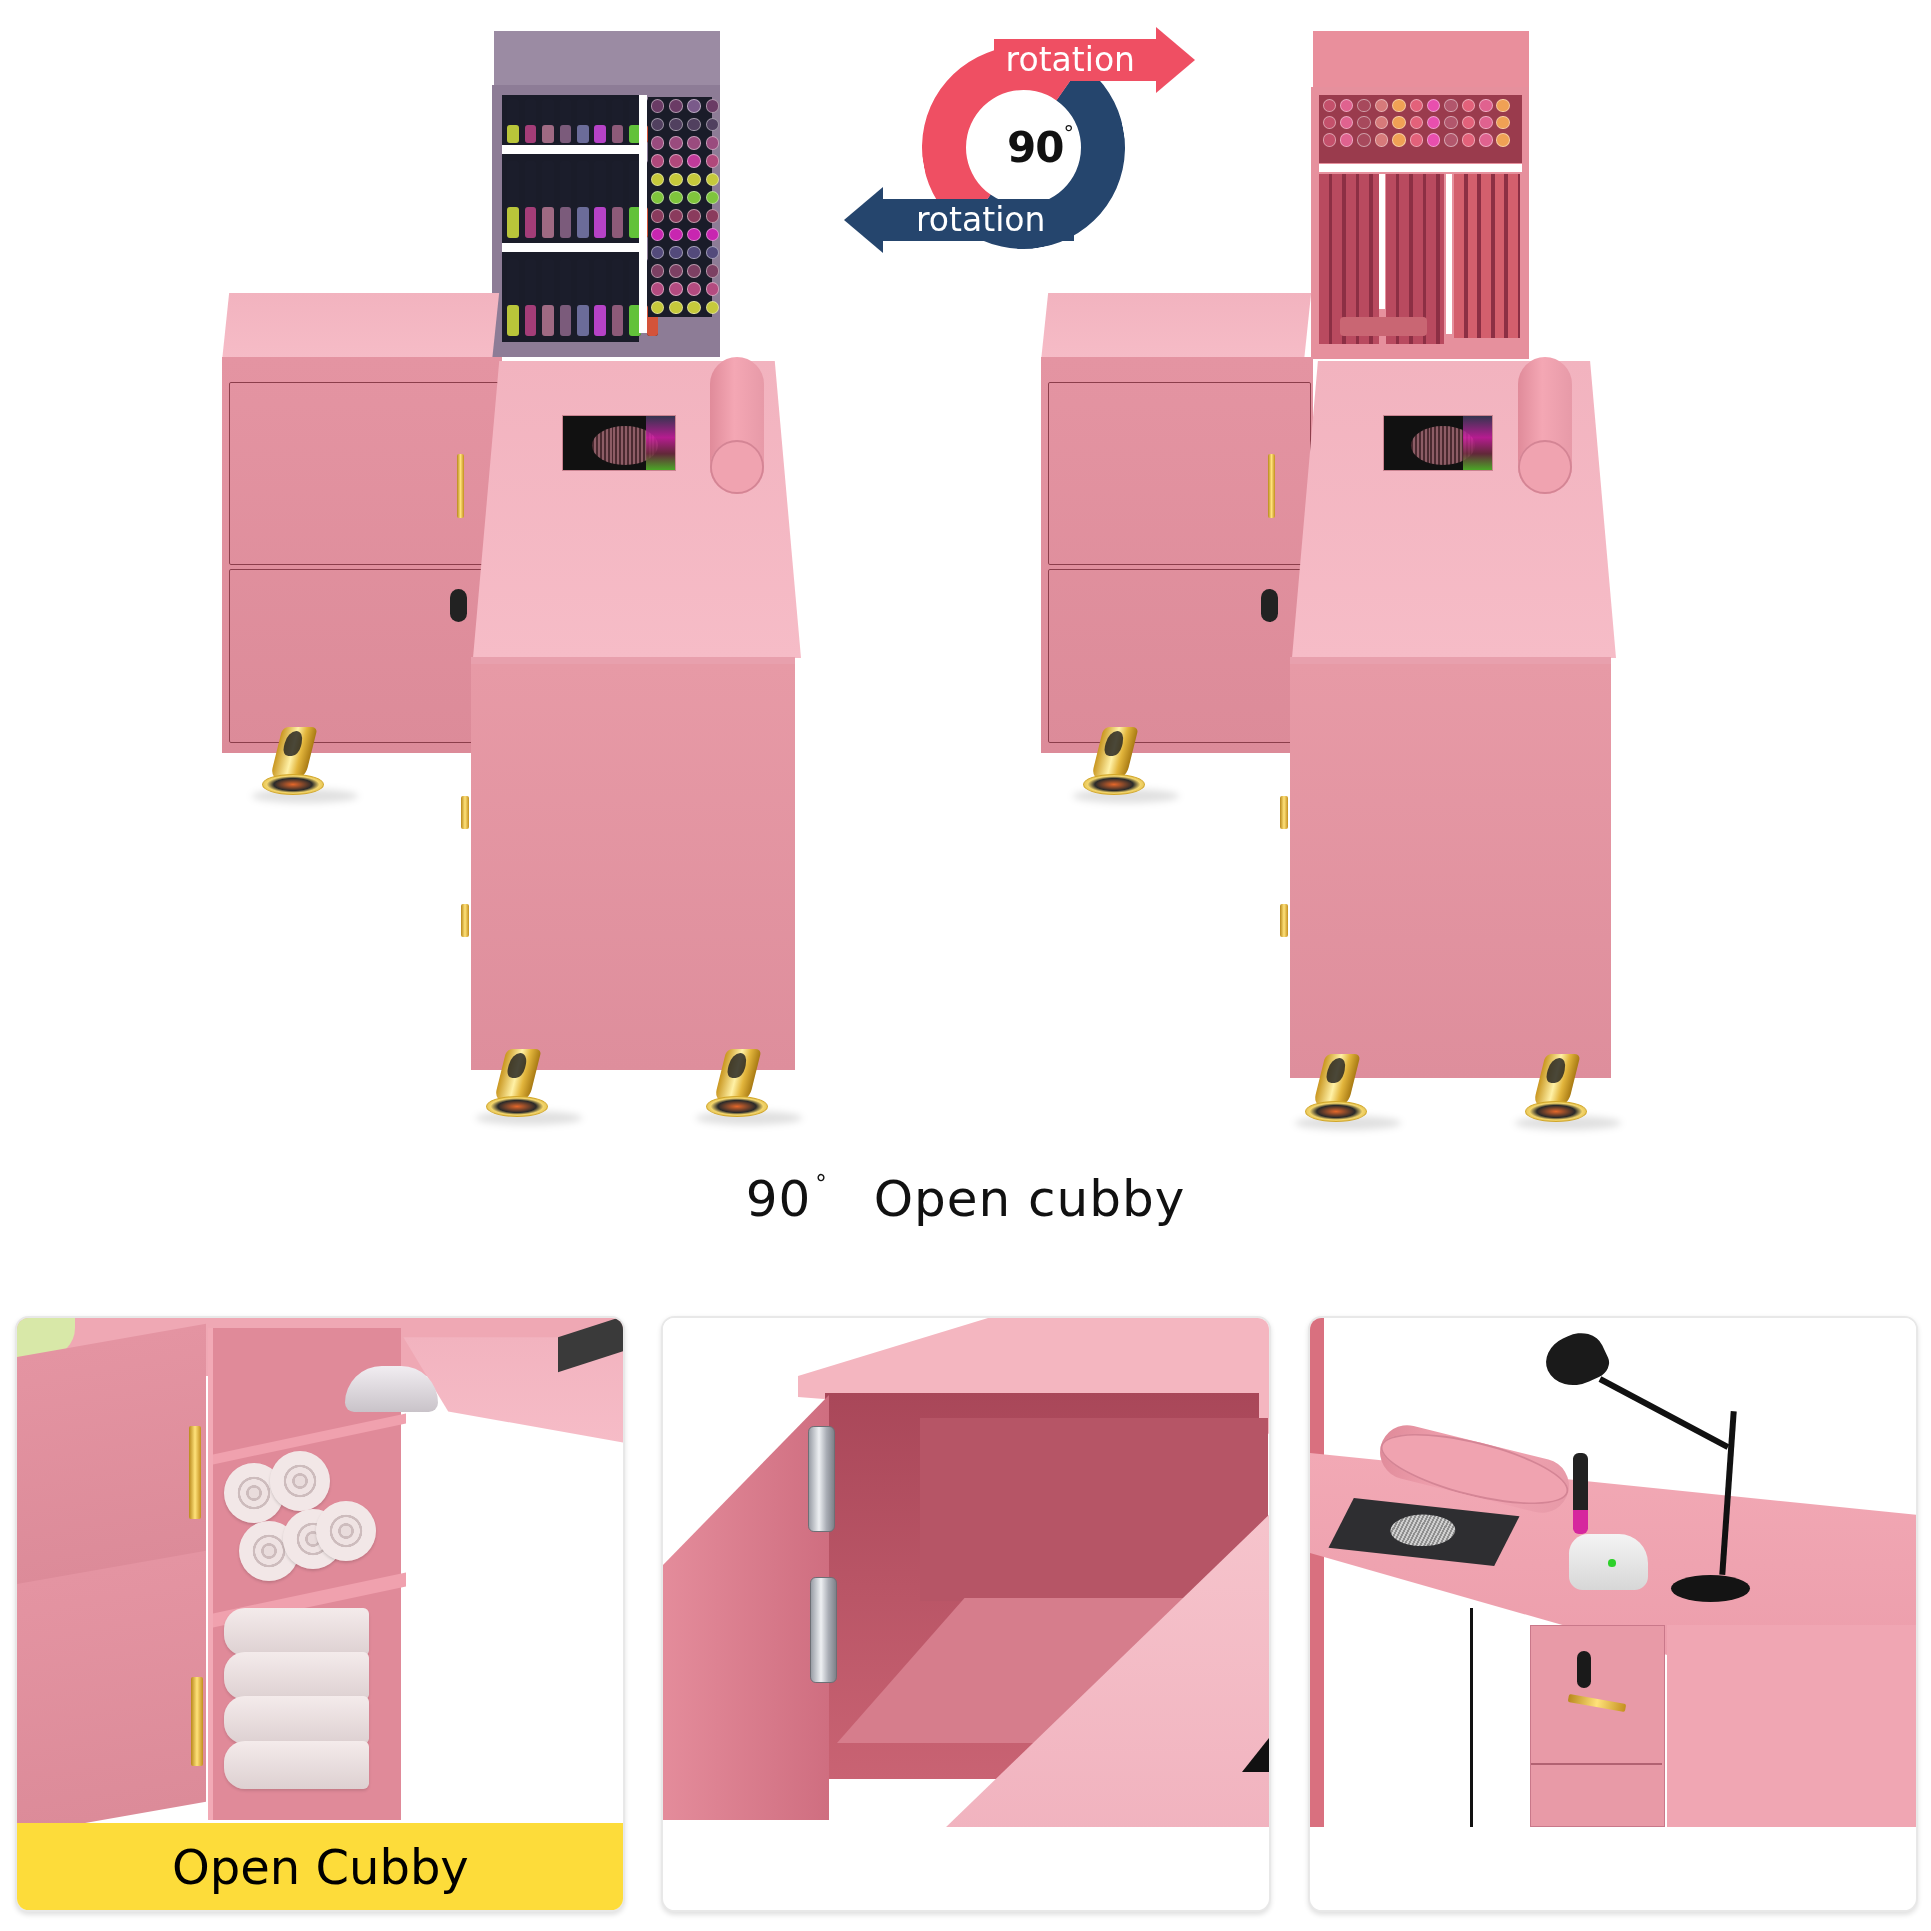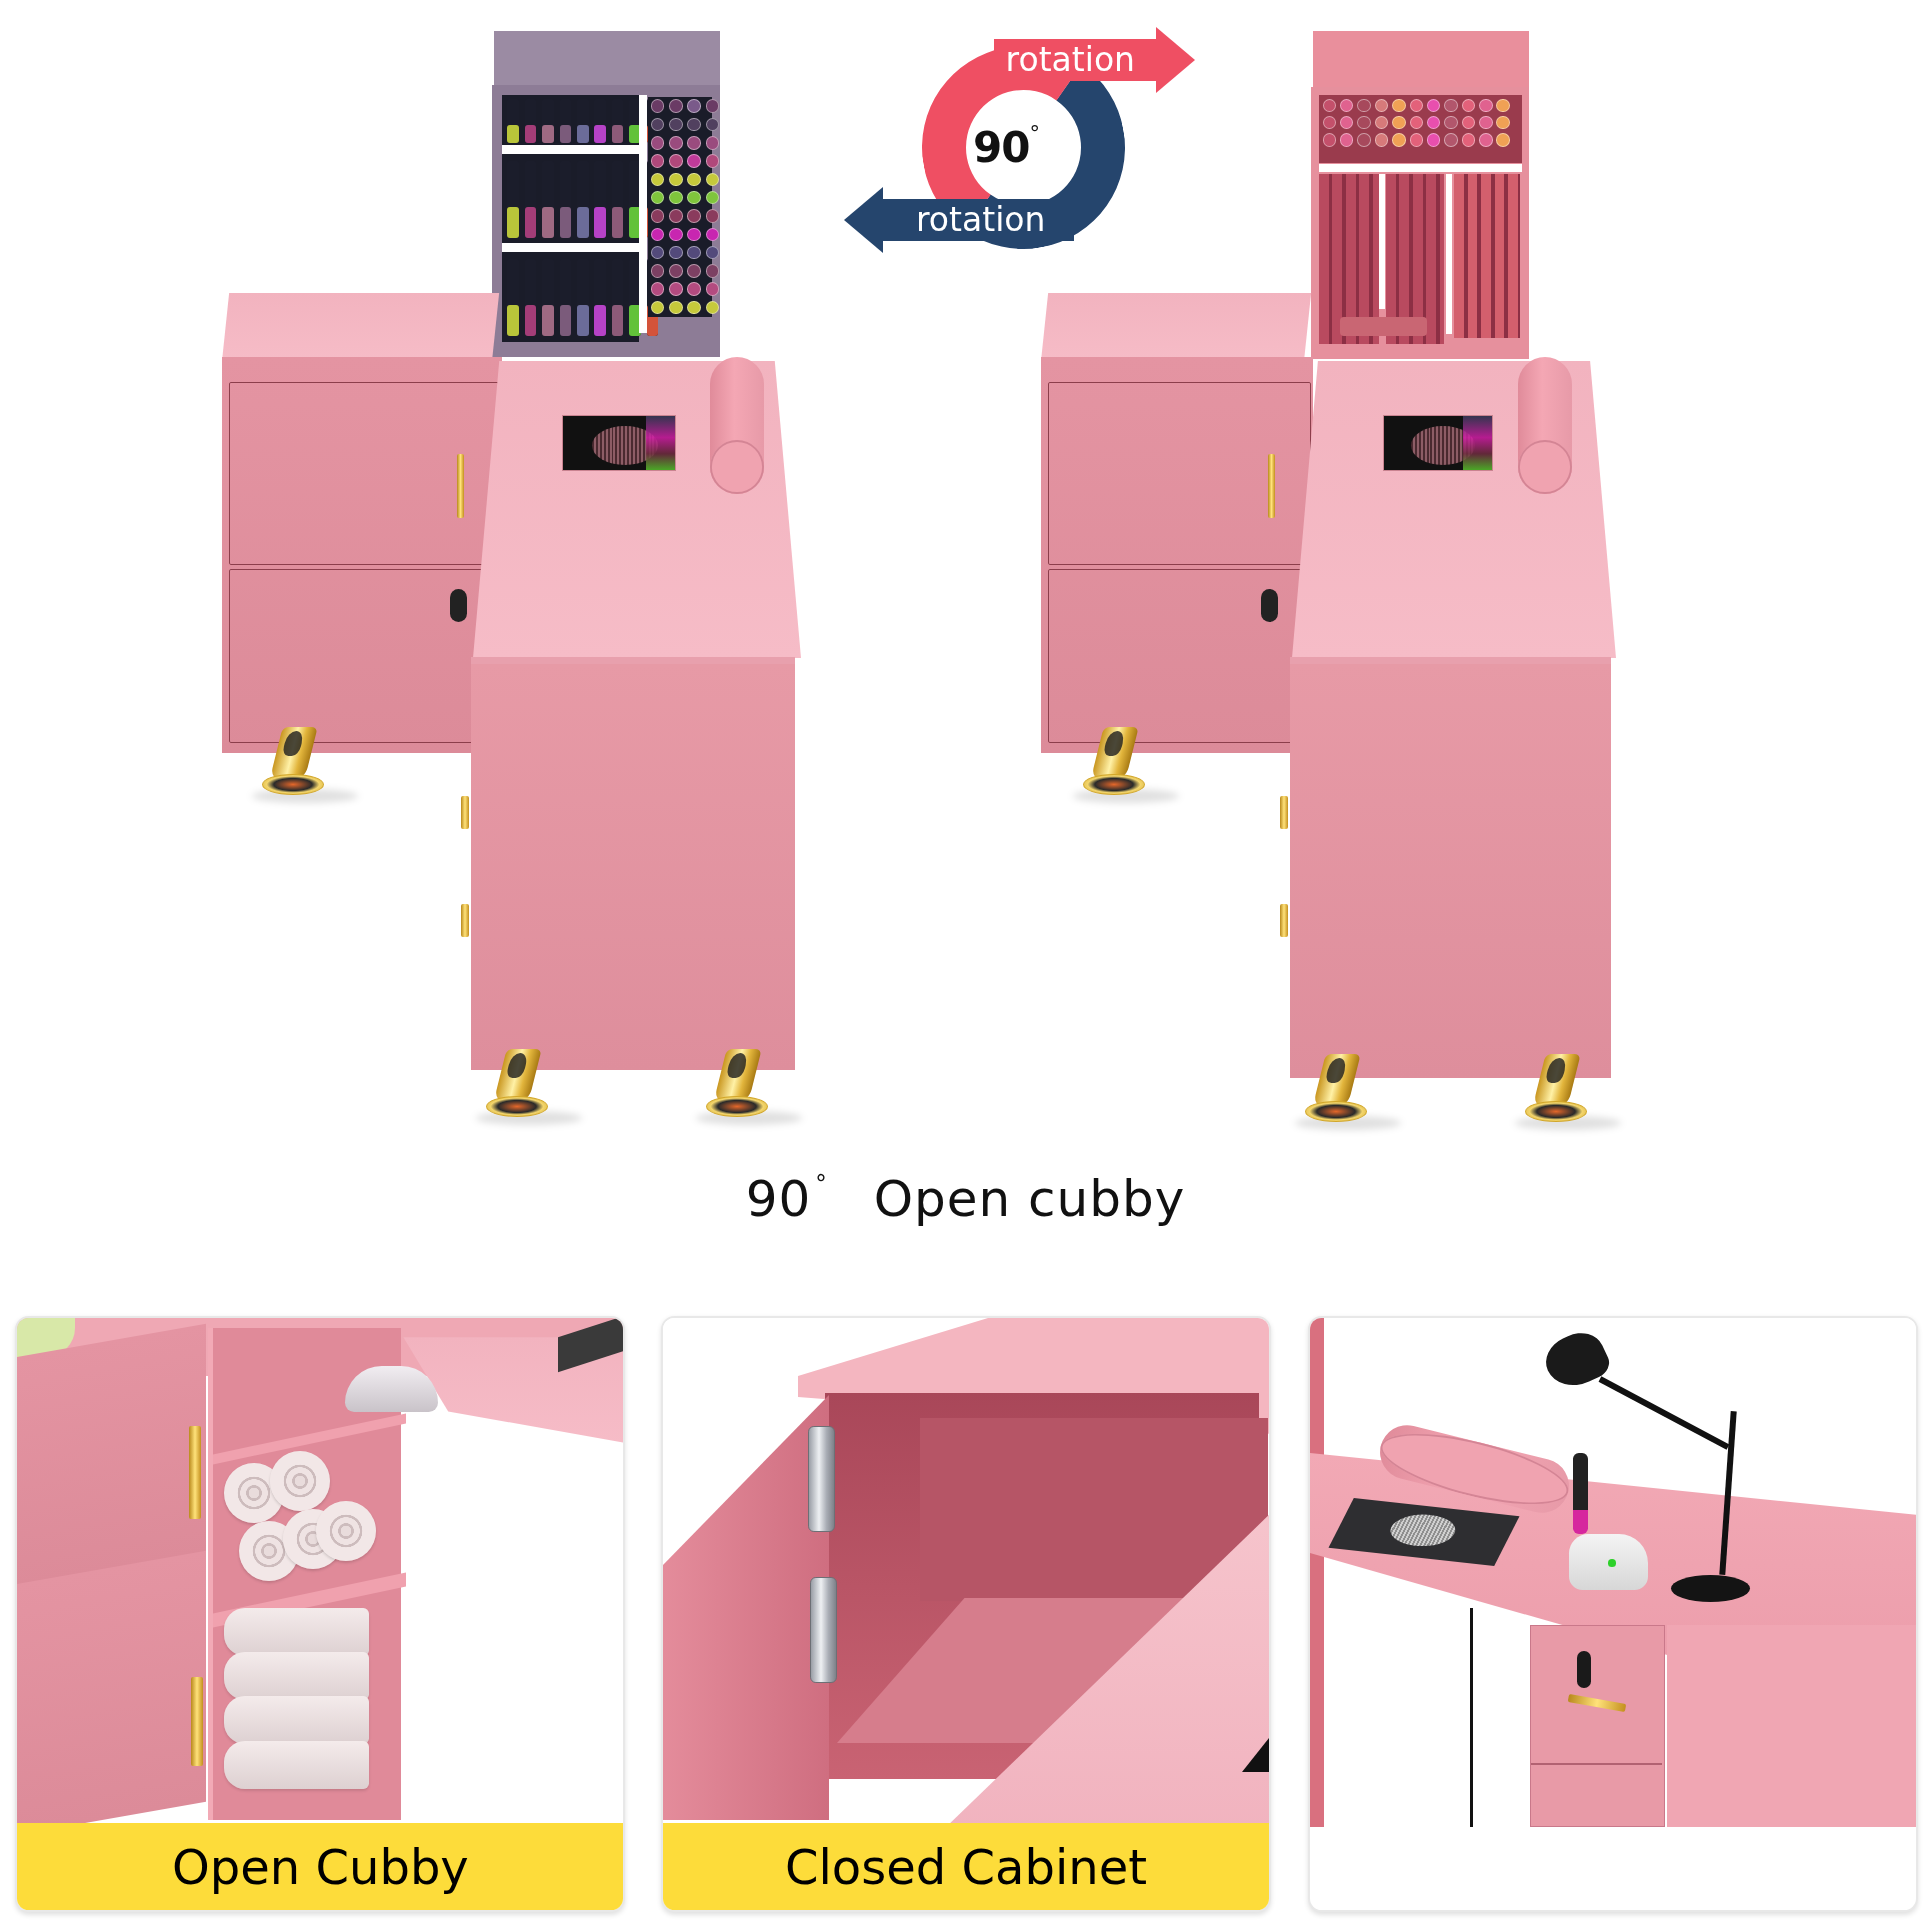--- a/index.html
+++ b/index.html
@@ -32,21 +32,21 @@
   .fan-inset { position:absolute; background:#111; border:1.9px solid #c98390; overflow:hidden; }
   .fan-inset .grill { position:absolute; border-radius:50%; background: repeating-linear-gradient(90deg,#4a2a30 0 1.9px,#8d5d66 1.9px 3.9px); }
   .fan-inset .strip { position:absolute; top:0; bottom:0; width:29px; background: linear-gradient(180deg,#3b3b5a,#d21ea6 40%,#702c40 70%,#55c12a); opacity:.85; }
   .cushion { position:absolute; border-radius: 27px; background: linear-gradient(90deg,#e08b9a,#f4a7b4 45%,#e79aa8); }
   .cushion::after { content:""; position:absolute; left:0; right:0; bottom:0; height:54px; border-radius:50%; background:#f0a3b0; box-shadow: inset 0 0 0 1.9px #d48595; }
 
   
   .badge { position:absolute; left:835px; top:27px; width:367px; height:232px; }
   .badge .ring-red { position:absolute; left:87px; top:19.3px; width:203px; height:203px; border-radius:50%; border:44px solid #ef4f63; border-right-color: transparent; border-bottom-color: transparent; transform: rotate(-10deg); }
   .badge .ring-blue { position:absolute; left:87px; top:19.3px; width:203px; height:203px; border-radius:50%; border:44px solid #25456d; border-left-color: transparent; border-top-color: transparent; transform: rotate(-10deg); }
-  .badge .center { position:absolute; left:138px; top:70px; width:100px; height:100px; border-radius:50%; background:#fff; display:flex; align-items:center; justify-content:flex-start; }
+  .badge .center { position:absolute; left:138px; top:70px; width:100px; height:100px; border-radius:50%; background:#fff; display:flex; align-items:center; justify-content:flex-end; }
   .badge .center-text { font-family:"DejaVu Sans", sans-serif; font-weight:bold; font-size:42px; color:#111; letter-spacing:-1px; }
   .badge .deg { font-size:21px; vertical-align: 21px; font-weight:normal; }
   .arrow-red { position:absolute; left:159px; top:11.6px; width:164px; height:42px; background:#ef4f63; color:#fff; font-size:33px; line-height:42px; padding-left:11.6px; font-family:"DejaVu Sans", sans-serif; }
   .arrow-red::after { content:""; position:absolute; right:-37px; top:-11.6px; border-left:39px solid #ef4f63; border-top:33px solid transparent; border-bottom:33px solid transparent; }
   .arrow-blue { position:absolute; left:46px; top:172px; width:193px; height:42px; background:#25456d; color:#fff; font-size:33px; line-height:42px; padding-left:35px; font-family:"DejaVu Sans", sans-serif; }
   .arrow-blue::before { content:""; position:absolute; left:-37px; top:-11.6px; border-right:39px solid #25456d; border-top:33px solid transparent; border-bottom:33px solid transparent; }
 
   
   .caption { position:absolute; left:0; width:1931px; top:1170px; text-align:center; font-size:50px; color:#111; font-family:"DejaVu Sans", sans-serif; letter-spacing:1px; }
   .caption .deg-sm { font-size:23px; vertical-align:25px; margin-left:3.9px; margin-right:46px; }
@@ -326,21 +326,20 @@
     <div class="abs" style="left:135px; top:0; width:475px; height:116px; background:#f4b6c0; clip-path: polygon(0 50%, 40% 0, 100% 0, 100% 100%, 0 68%);"></div>
     <div class="abs" style="left:162px; top:75px; width:434px; height:386px; background: linear-gradient(180deg,#a94759,#c96373);"></div>
     <div class="abs" style="left:257px; top:100px; width:348px; height:183px; background:#b65566;"></div>
     <div class="abs" style="left:174px; top:280px; width:425px; height:145px; background:#d67d8c; clip-path: polygon(30% 0, 100% 0, 100% 100%, 0 100%);"></div>
     <div class="abs" style="left:0; top:77px; width:166px; height:425px; background: linear-gradient(90deg,#e48c9b,#cf6e80); clip-path: polygon(0 40%, 100% 0, 100% 100%, 0 100%);"></div>
     <div class="hinge" style="left:145px; top:108px;"></div>
     <div class="hinge" style="left:147px; top:259px;"></div>
     <div class="abs" style="left:280px; top:193px; width:330px; height:319px; background: linear-gradient(180deg,#f6c4cc,#f1b3bf); clip-path: polygon(100% 0, 100% 100%, 0 100%);"></div>
     <div class="abs" style="left:579px; top:415px; width:31px; height:39px; background:#111; clip-path: polygon(100% 0, 100% 100%, 0 100%);"></div>
   </div>
-  <div class="label">Closed Cabinet</div>
 </div>
 
 <div class="card" style="left:1308px;">
   <div class="scene" style="background:#fff;">
     <div class="abs" style="left:0; top:0; width:13.5px; height:509px; background:#d9707f;"></div>
     <div class="abs" style="left:0; top:135px; width:610px; height:222px; background: linear-gradient(180deg,#f2a9b5,#ec9dab); clip-path: polygon(0 0, 100% 28%, 100% 78%, 70% 100%, 0 45%);"></div>
     <div class="cushion" style="left:68px; top:124px; width:193px; height:54px; border-radius:27px; transform: rotate(14deg);"></div>
     <div class="abs" style="left:27px; top:189px; width:174px; height:50px; background:#2e2e31; transform: skewX(-22deg) rotate(6deg);">
       <div class="abs" style="left:52px; top:7.7px; width:66px; height:31px; border-radius:50%; background: repeating-linear-gradient(90deg,#cfcfcf 0 1.9px,#8f8f8f 1.9px 3.9px);"></div>
     </div>

